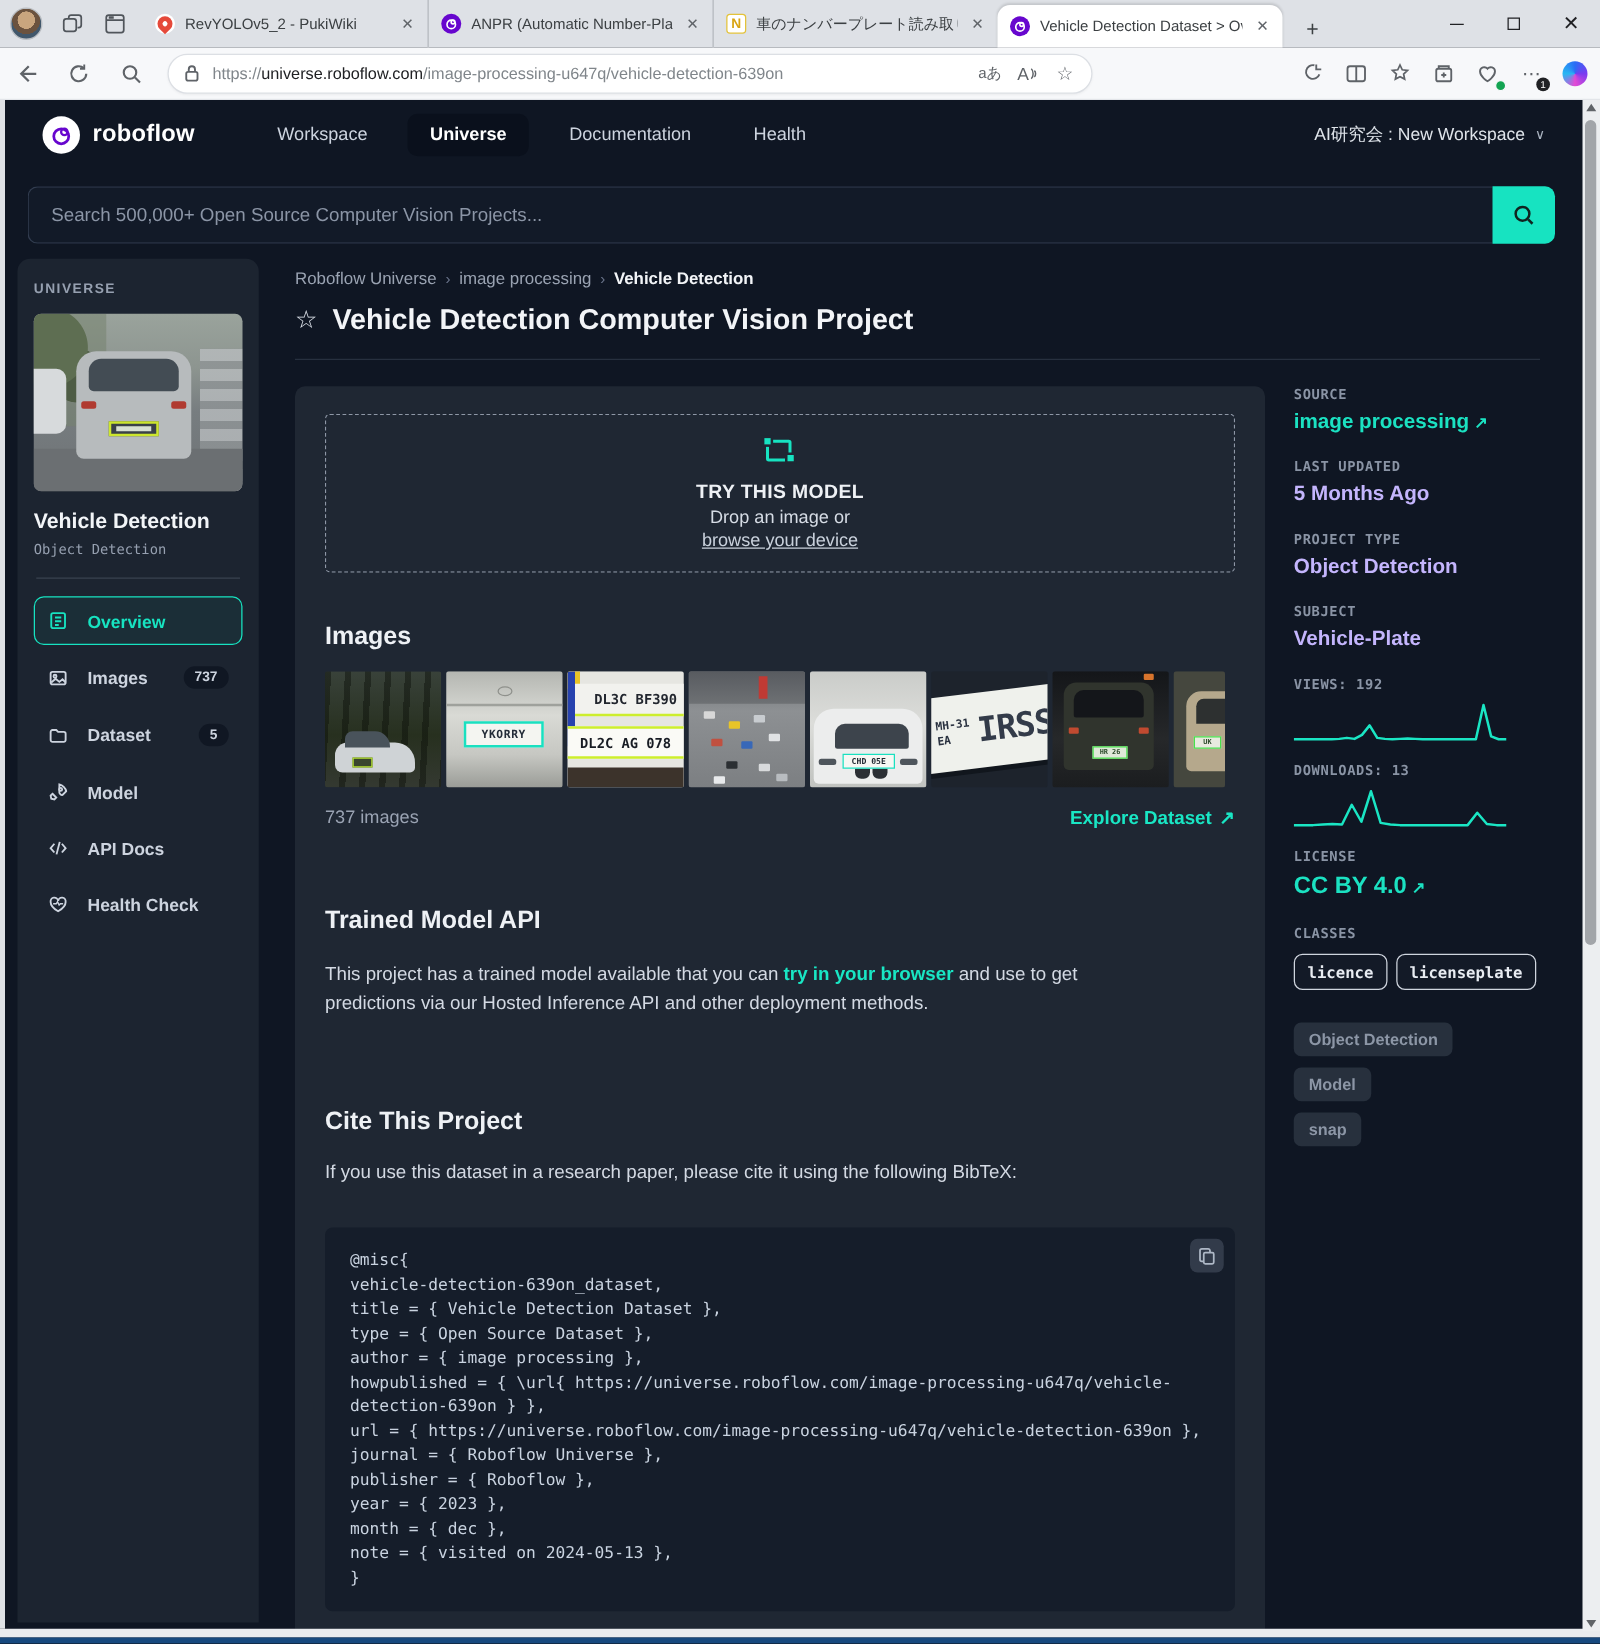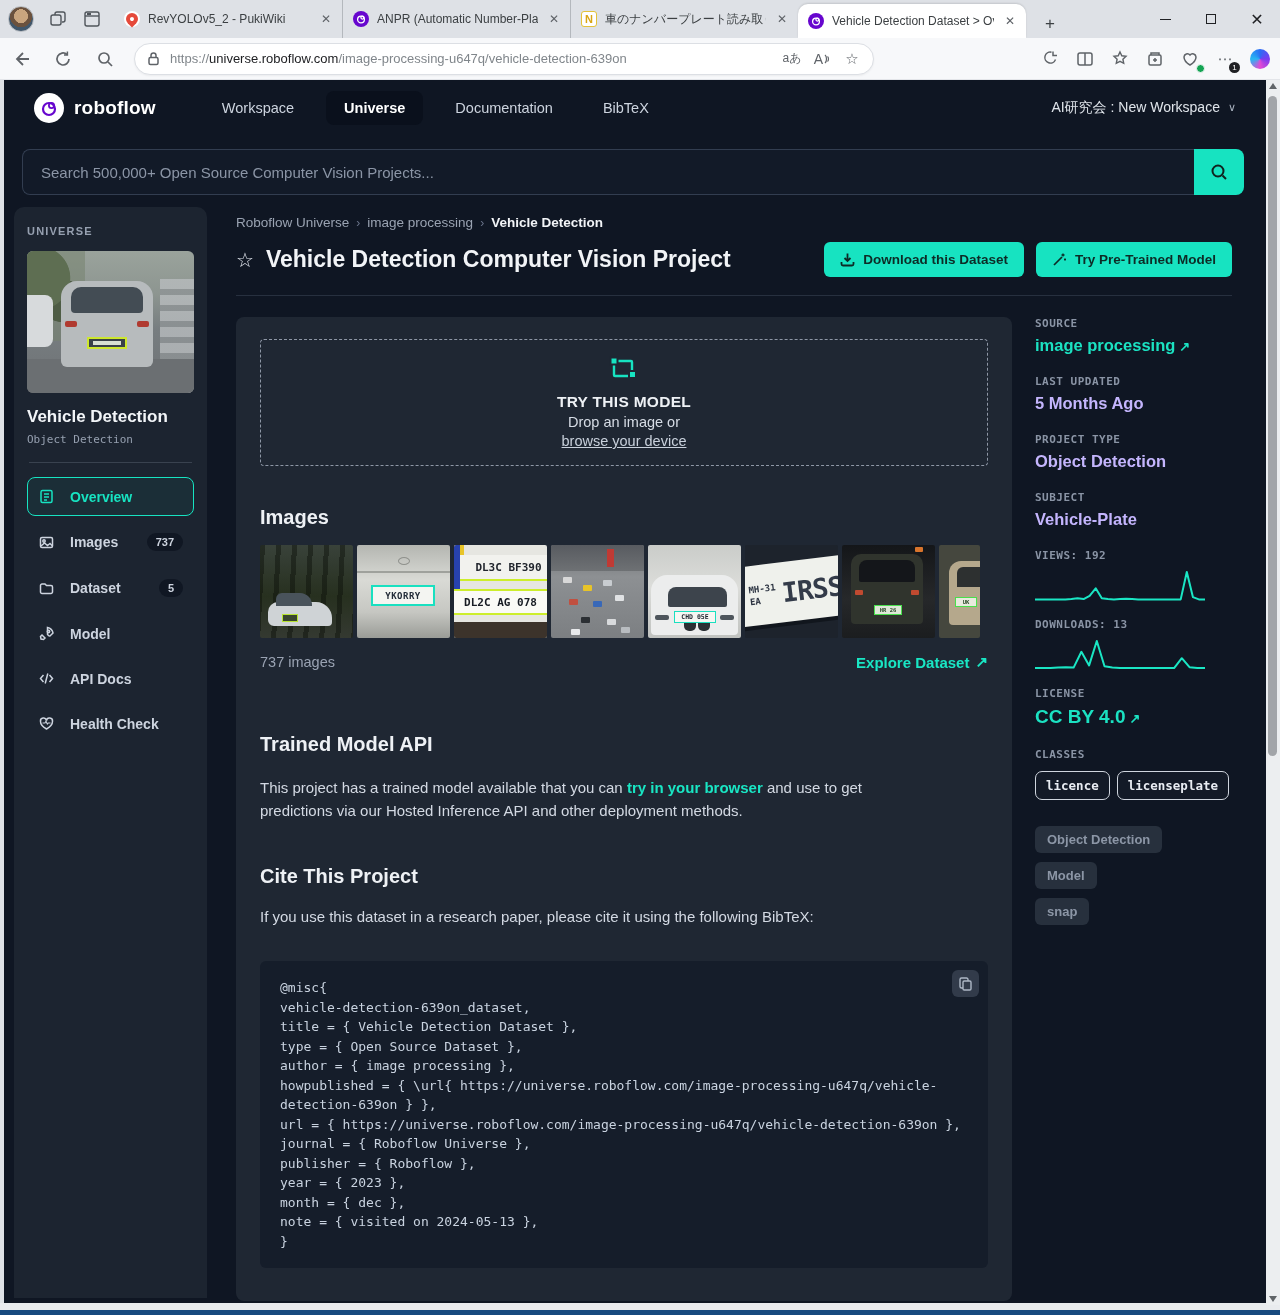--- a/index.html
+++ b/index.html
@@ -152,21 +152,21 @@
   .t8-body { position:absolute; left:10px; top:16px; width:52px; height:64px; background:#b5a88c; border-radius:12px 4px 4px 4px;}
   .t8-glass { position:absolute; left:8px; top:6px; width:30px; height:20px; background:#2d3030; border-radius:6px 2px 0 0;}
   .t8-plate { left:16px; top:52px; width:22px; height:10px; background:#e8eadf; border:1.5px solid #49e04c; color:#2c4a2a; font-size:5.5px;}
 
   .count-row { display:flex; align-items:center; margin-top:15px;}
   .count-text { font-size:14.5px; color:#9aa3b3;}
   .explore { margin-left:auto; color:#19E6C4; font-weight:bold; font-size:15px; display:flex; gap:6px; align-items:center;}
   .api-head { margin-top:62px;}
   .api-para { margin-top:20px; font-size:15px; line-height:23px; color:#d3d9e3; max-width:670px;}
   .api-para .link { color:#19E6C4; font-weight:bold;}
-  .cite-head { margin-top:43px;}
+  .cite-head { margin-top:72px;}
   .cite-intro { margin-top:20px; font-size:15px; color:#d3d9e3;}
   .codeblock { margin-top:36px; background:#151D2A; border-radius:6px; padding:17px 20px; position:relative; font-family:"DejaVu Sans Mono",monospace; font-size:13px; line-height:19.5px; color:#c9d3e0; white-space:pre-wrap; overflow-wrap:break-word;}
   .copy-btn { position:absolute; right:9px; top:9px; width:27px; height:27px; background:#323B4A; border-radius:6px; display:flex; align-items:center; justify-content:center; color:#aeb8c6; cursor:pointer;}
 
   .info-col { width:197px; margin-left:23px;}
   .info-label { font-family:"DejaVu Sans Mono",monospace; font-size:11px; font-weight:bold; letter-spacing:.5px; color:#8A94A5; margin-bottom:6px;}
   .info-value { font-size:16.5px; font-weight:bold; color:#c4b5fd; margin-bottom:20px;}
   .info-value.teal { color:#1BE2C2;}
   .info-value .ext { font-size:13px; margin-left:4px;}
   .spark { margin:4px 0 14px 0; display:block;}
@@ -330,21 +330,21 @@
               <circle cx="11" cy="12" r="6"></circle>
               <circle cx="13.5" cy="8.5" r="2.6" stroke-width="1.8"></circle>
             </svg>
         </span>
         <span class="logo-name">roboflow</span>
       </div>
       <div class="nav-links">
         <span class="nav-link">Workspace</span>
         <span class="nav-link active">Universe</span>
         <span class="nav-link">Documentation</span>
-        <span class="nav-link">BibTeX</span>
+        <span class="nav-link">Health</span>
       </div>
       <div class="workspace">
         <span>AI研究会 : New Workspace</span>
         <span class="chev">∨</span>
       </div>
     </div>
 
     <div class="searchrow">
       <input class="search-input" placeholder="Search 500,000+ Open Source Computer Vision Projects..." style="">
       <button class="search-btn">
@@ -438,36 +438,20 @@
         <div class="breadcrumb">
           <span>Roboflow Universe</span>
           <span class="sep">›</span>
           <span>image processing</span>
           <span class="sep">›</span>
           <span class="current">Vehicle Detection</span>
         </div>
         <div class="title-row">
           <span class="star">☆</span>
           <h1 class="page-title">Vehicle Detection Computer Vision Project</h1>
-          <div class="hdr-buttons">
-            <button class="teal-btn">
-              <svg width="15" height="15" viewBox="0 0 15 15" fill="none" stroke="#0D2B26" stroke-width="1.8">
-                  <path d="M7.5 1.5v7M4.5 6l3 3 3-3"></path>
-                  <path d="M1.5 10v2a1.5 1.5 0 0 0 1.5 1.5h9a1.5 1.5 0 0 0 1.5-1.5v-2"></path>
-                </svg>
-              <span>Download this Dataset</span>
-            </button>
-            <button class="teal-btn">
-              <svg width="15" height="15" viewBox="0 0 15 15" fill="none" stroke="#0D2B26" stroke-width="1.7">
-                  <path d="M2 13L10 5"></path>
-                  <path d="M11 1.5v3M9.5 3h3M13 6.5v2M12 7.5h2" stroke-width="1.3"></path>
-                </svg>
-              <span>Try Pre-Trained Model</span>
-            </button>
-          </div>
         </div>
         <div class="hdr-divider"></div>
 
         <div class="columns">
 
           <div class="main-card">
             <div class="dropzone">
               <svg width="32" height="28" viewBox="0 0 32 28" fill="none" stroke="#17E3C1" stroke-width="2.4">
                   <rect x="6" y="5" width="18" height="15" rx="1"></rect>
                   <rect x="2.5" y="1.5" width="7" height="7" fill="#17E3C1" stroke="#1F2733" stroke-width="2"></rect>

